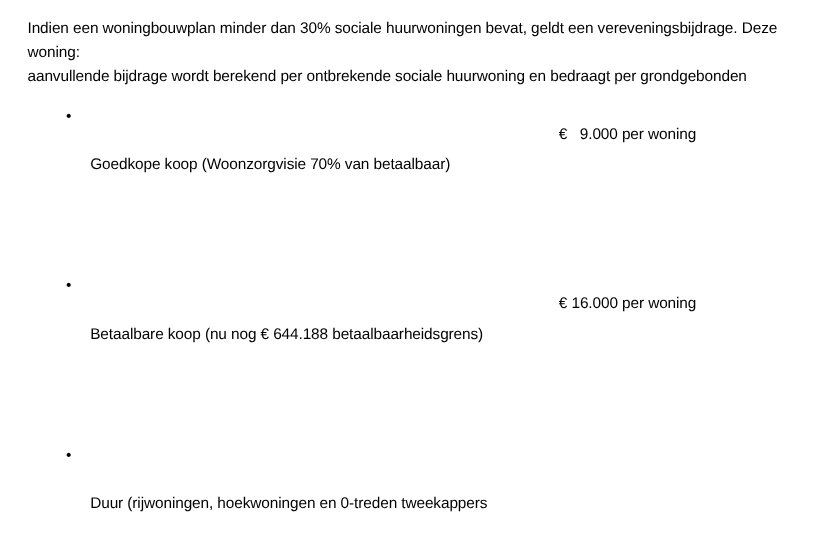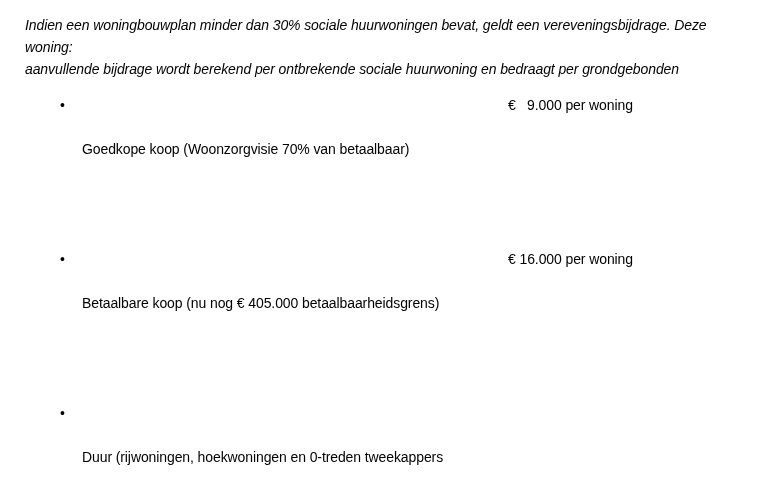--- a/index.html
+++ b/index.html
@@ -21,21 +21,20 @@
     padding: 14px 15px 0 25px;
   }
   .heading {
     text-decoration: underline;
   }
   .para .pline {
     white-space: pre;
   }
   .intro {
     margin-bottom: 14px;
-    font-style: italic;
   }
   .list {
     margin: 0;
   }
   .list-woning {
     margin-bottom: 20px;
   }
   .li {
     display: flex;
     align-items: flex-start;
@@ -45,20 +44,21 @@
     margin-left: 35px;
     width: 22px;
   }
   .desc {
     flex: none;
     width: 426px;
     white-space: pre;
   }
   .price {
     white-space: pre;
+    margin-top: 16px;
   }
 </style>
 </head>
 <body>
 
 <div class="doc">
 
 
   <div class="para intro">
     <div class="pline">Indien een woningbouwplan minder dan 30% sociale huurwoningen bevat, geldt een vereveningsbijdrage. Deze</div>
@@ -71,21 +71,21 @@
       <span class="bullet">•</span>
       <div class="desc">
         <div>Goedkope koop (Woonzorgvisie 70% van betaalbaar)</div>
         <div></div>
       </div>
       <div class="price">€   9.000 per woning</div>
     </div>
     <div class="li">
       <span class="bullet">•</span>
       <div class="desc">
-        <div>Betaalbare koop (nu nog € 405.000 betaalbaarheidsgrens)</div>
+        <div>Betaalbare koop (nu nog € 644.188 betaalbaarheidsgrens)</div>
         <div></div>
       </div>
       <div class="price">€ 16.000 per woning</div>
     </div>
     <div class="li">
       <span class="bullet">•</span>
       <div class="desc">
         <div>Duur (rijwoningen, hoekwoningen en 0-treden tweekappers</div>
         
       </div>

